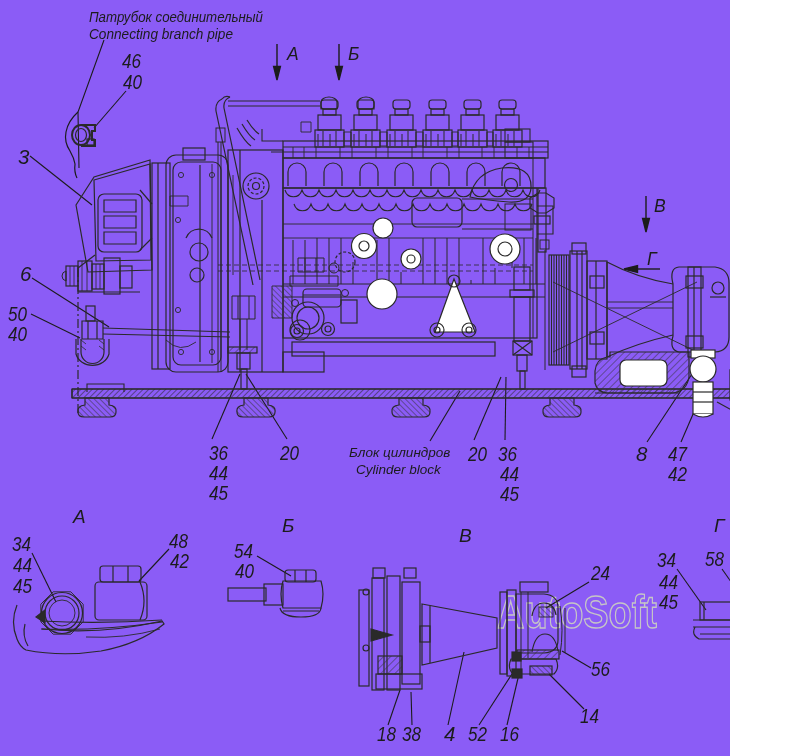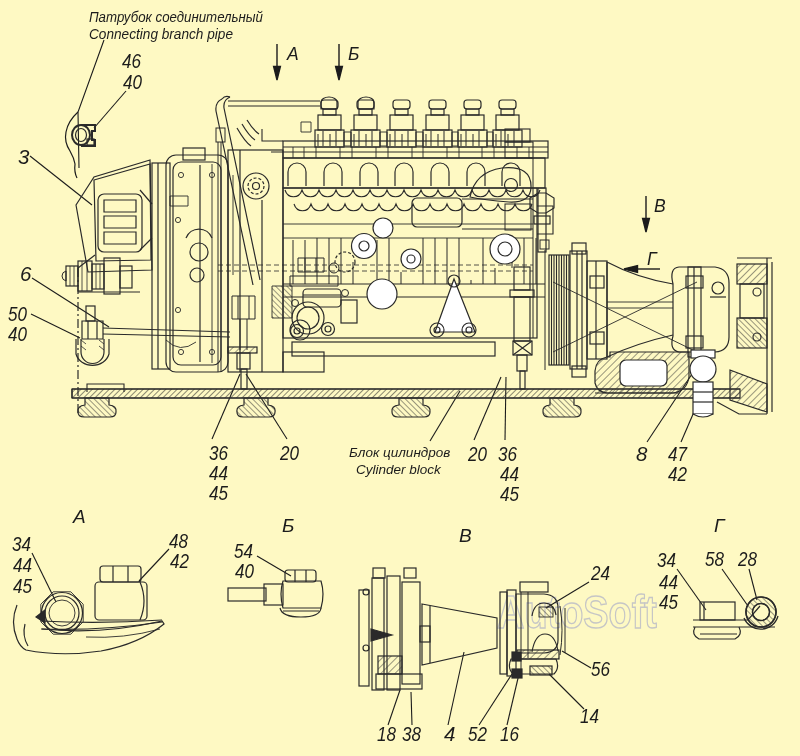--- a/index.html
+++ b/index.html
@@ -1,16 +1,16 @@
 <!DOCTYPE html>
 <html><head>
 <meta charset="utf-8">
 <style>
 html,body{margin:0;padding:0;background:#fff;}
-#page{position:relative;width:800px;height:756px;background:#fef9c3;overflow:hidden;}
+#page{position:relative;width:730px;height:756px;background:#8b5cf6;overflow:hidden;}
 svg{position:absolute;left:0;top:0;}
 text{font-family:"Liberation Sans",sans-serif;}
 .num{font-style:italic;font-size:20.5px;fill:#1c1c1c;}
 .cap{font-style:italic;font-size:19px;fill:#1c1c1c;}
 .capt{font-style:italic;font-size:17.5px;fill:#1c1c1c;}
 .small{font-style:italic;font-size:14px;fill:#1c1c1c;}
 .tiny{font-style:italic;font-size:13.5px;fill:#1c1c1c;}
 </style>
 </head>
 <body>

